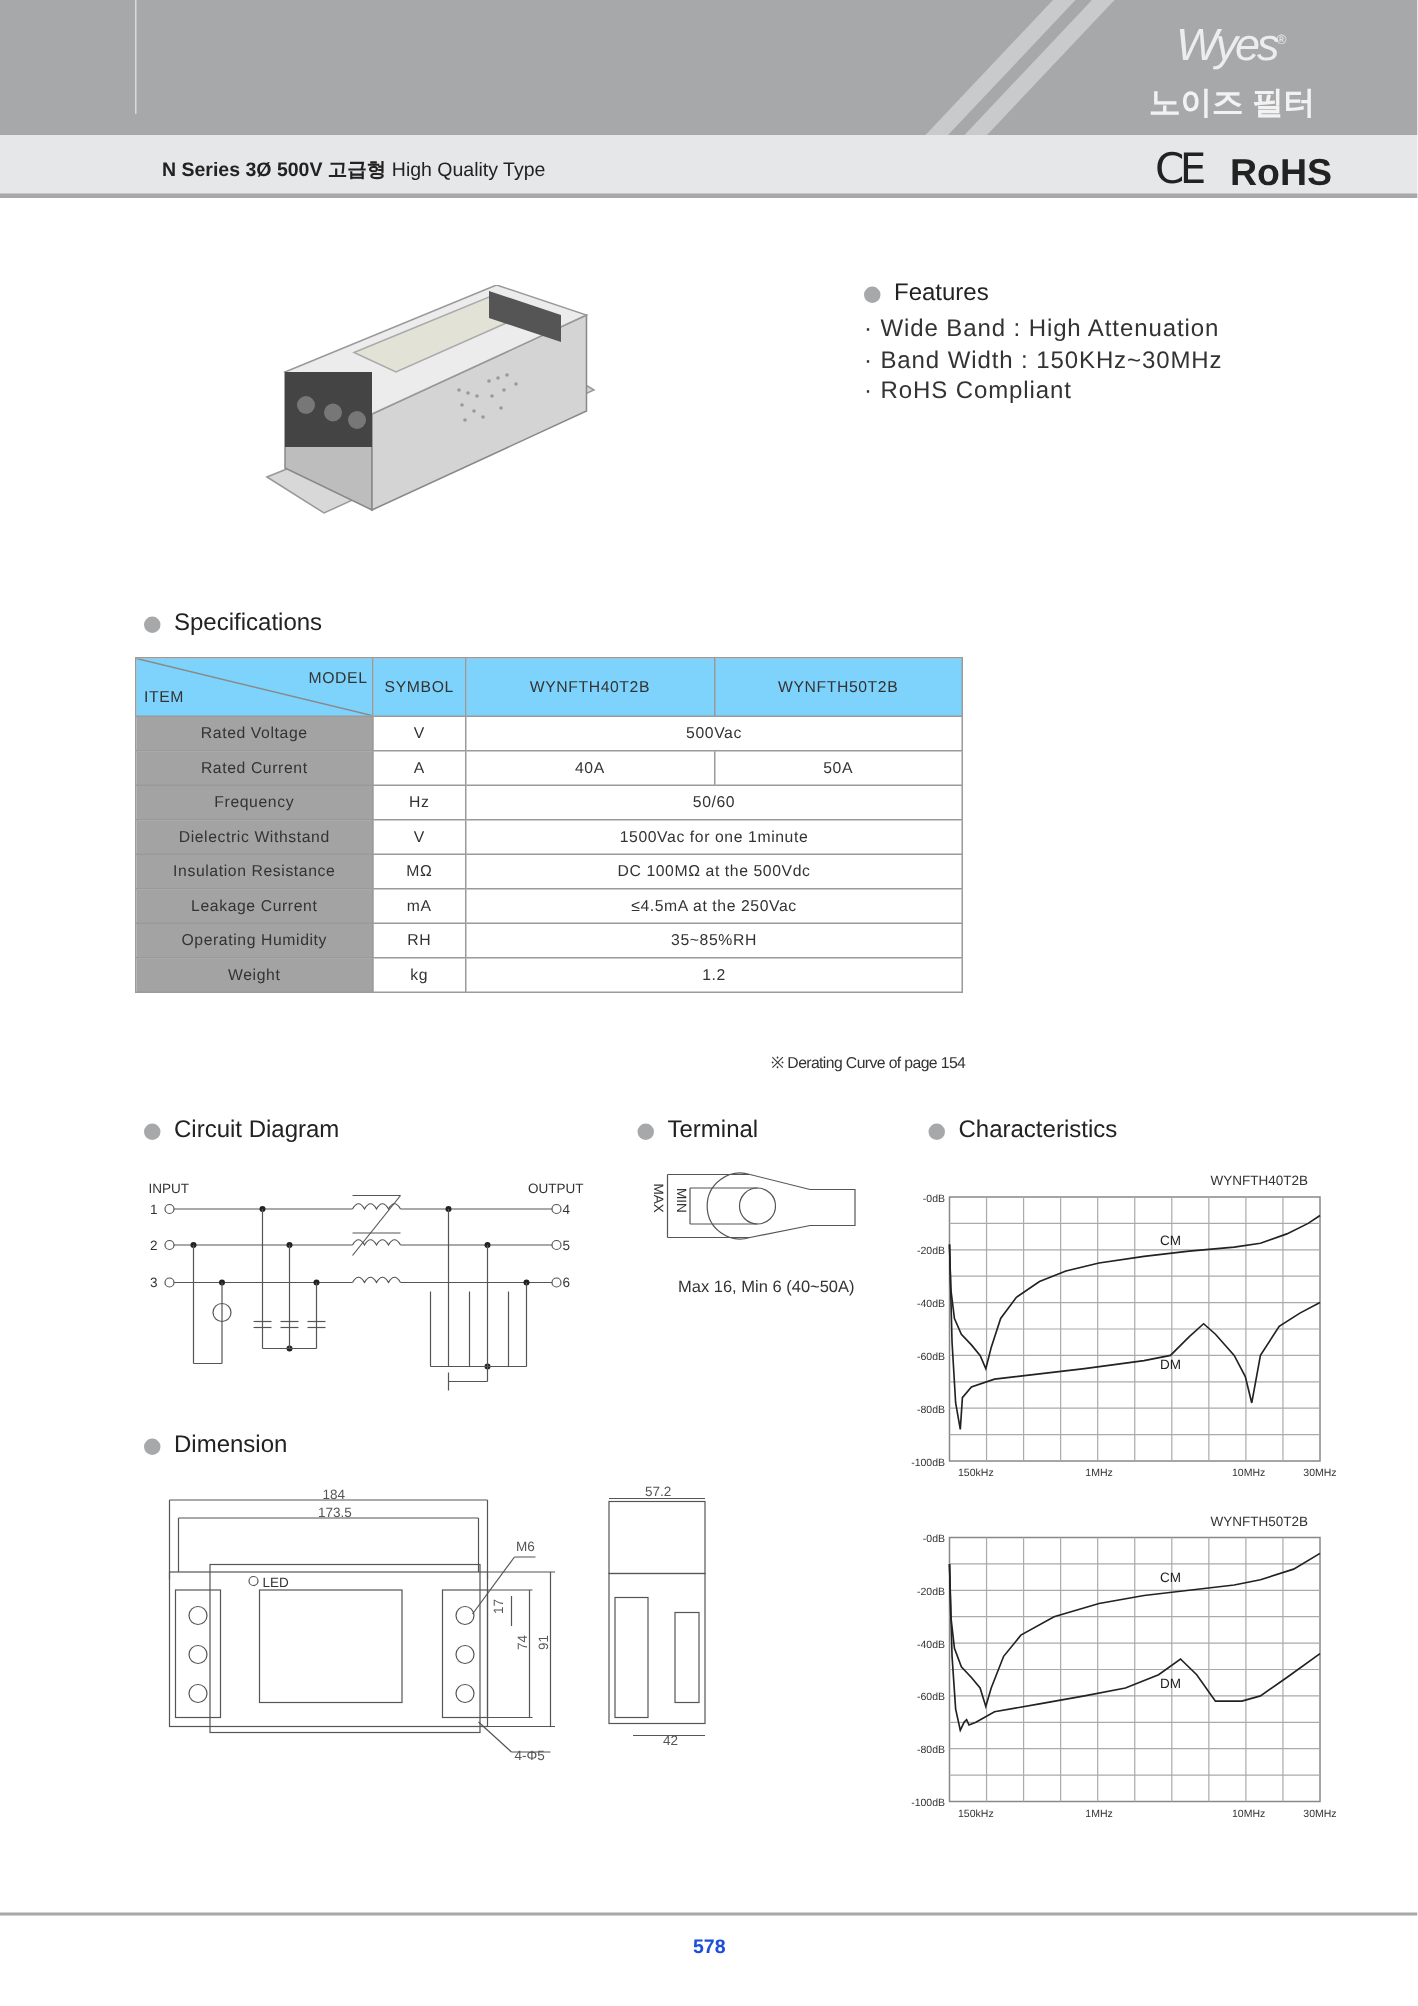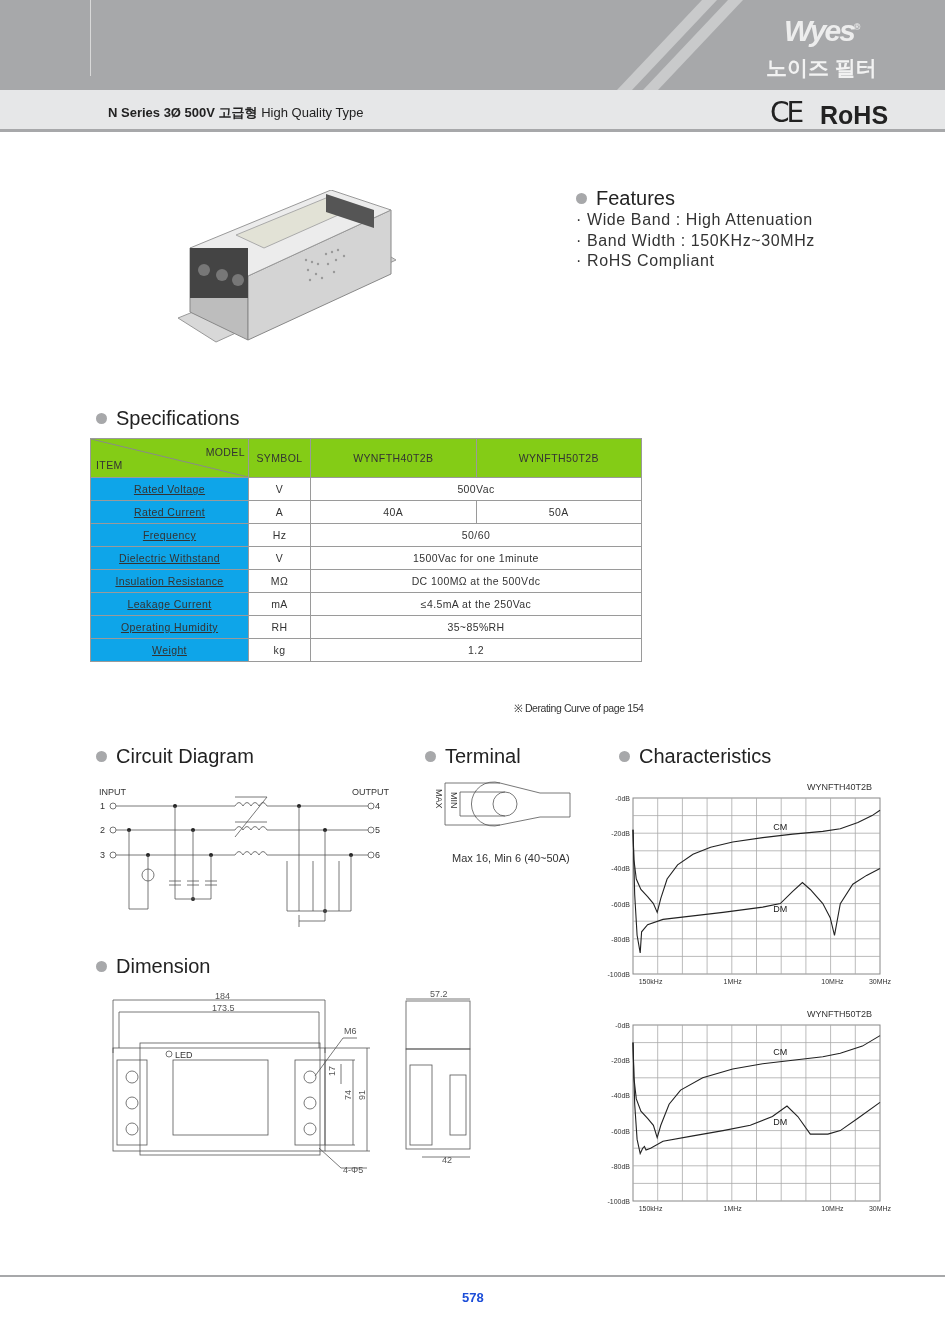--- a/index.html
+++ b/index.html
@@ -3,36 +3,36 @@
 <meta charset="utf-8">
 <style>
   * { box-sizing: border-box; margin: 0; padding: 0; }
   body { width: 945px; height: 1337px; background: #fff; font-family: "Liberation Sans", sans-serif; color: #222; position: relative; overflow: hidden; }
   .abs { position: absolute; }
   
   .hdr-top { left: 0; top: 0; width: 945px; height: 90px; background: #a7a8aa; }
   .hdr-vline { left: 90px; top: 0; width: 1px; height: 76px; background: #d9d9d9; }
   .hdr-title { left: 106px; top: 52px; font-size: 28px; font-weight: bold; color: #333; letter-spacing: 0.5px; margin-top: 40px; }
   .hdr-stripes { left: 590px; top: 0; width: 180px; height: 90px; }
-  .hdr-logo { left: 784px; top: 14px; font-size: 30px; font-weight: bold; font-style: italic; color: #ededed; letter-spacing: -2px; }
+  .hdr-logo { left: 784px; top: 14px; font-size: 30px; font-weight: normal; font-style: italic; color: #ededed; letter-spacing: -2px; }
   .hdr-ko { left: 766px; top: 54px; font-size: 21px; color: #f2f2f2; font-weight: bold; }
   .hdr-band { left: 0; top: 90px; width: 945px; height: 42px; background: #e6e7e8; border-bottom: 3px solid #a7a8aa; }
   .hdr-sub { left: 108px; top: 104px; font-size: 13px; color: #222; }
   .hdr-sub b { font-weight: bold; }
   .hdr-ce { left: 770px; top: 96px; font-size: 28px; color: #222; font-family: "DejaVu Sans", sans-serif; letter-spacing: -3px; }
   .hdr-rohs { left: 820px; top: 101px; font-size: 25px; font-weight: bold; color: #222; }
   
-  .sec { font-size: 20px; color: #222; display: flex; align-items: center; }
+  .sec { font-size: 16px; color: #222; display: flex; align-items: center; }
   .dot { width: 11px; height: 11px; border-radius: 50%; background: #a7a8aa; margin-right: 9px; display: inline-block; }
   .feat-list { left: 576px; top: 210px; font-size: 16px; color: #333; letter-spacing: 0.6px; line-height: 20.5px; }
   
   table.spec { position: absolute; left: 90px; top: 438px; width: 552px; border-collapse: collapse; font-size: 10.5px; color: #333; }
   table.spec td, table.spec th { border: 1px solid #9a9a9a; text-align: center; height: 23px; font-weight: normal; letter-spacing: 0.4px; }
-  table.spec th { background: #84cc16; height: 38px; }
-  table.spec td.item { background: #0ea5e9; width: 157px; text-decoration: underline; }
+  table.spec th { background: #7dd3fc; height: 38px; }
+  table.spec td.item { background: #a3a3a3; width: 157px; }
   table.spec td.sym { width: 62px; }
   .diag-head { position: relative; width: 157px; height: 38px; }
   .note { left: 514px; top: 701px; font-size: 10.5px; color: #333; letter-spacing: -0.4px; }
   .pagebar { left: 0; top: 1275px; width: 945px; height: 2px; background: #a7a8aa; }
   .pageno { left: 462px; top: 1290px; font-size: 13px; font-weight: bold; color: #1d4ed8; text-align: right; }
   svg text { font-family: "Liberation Sans", sans-serif; }
 </style>
 </head>
 <body>
 

